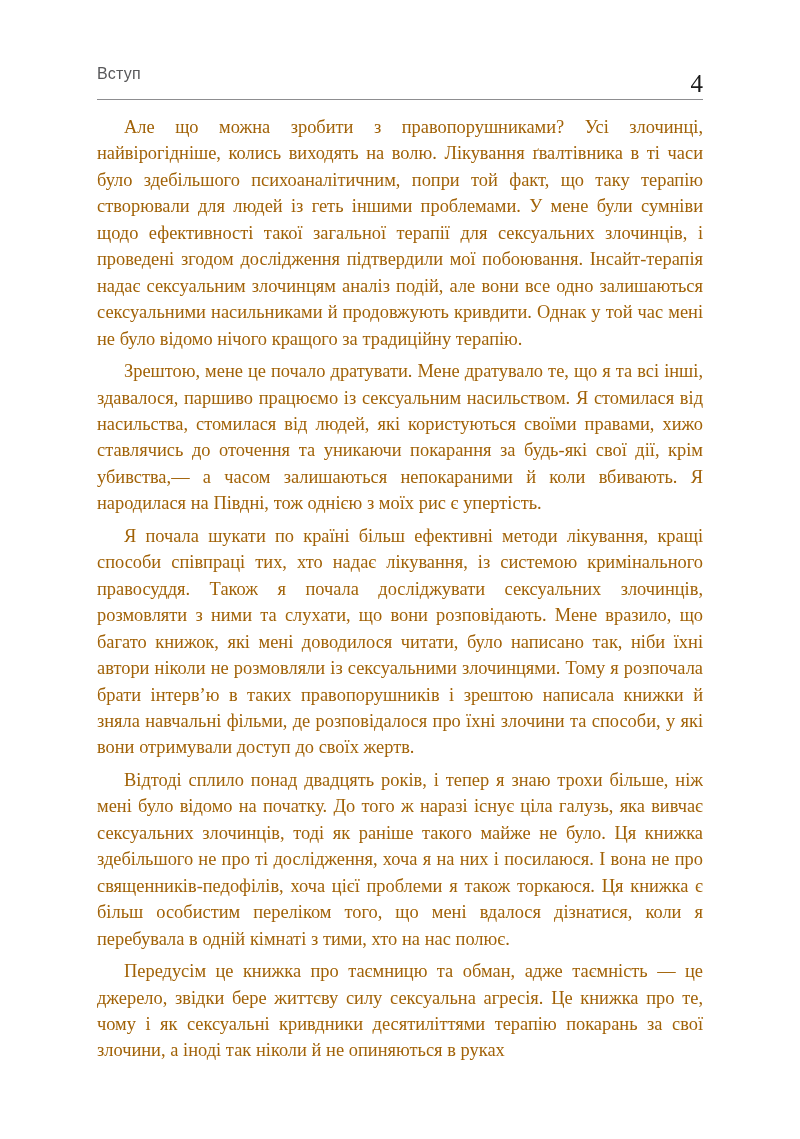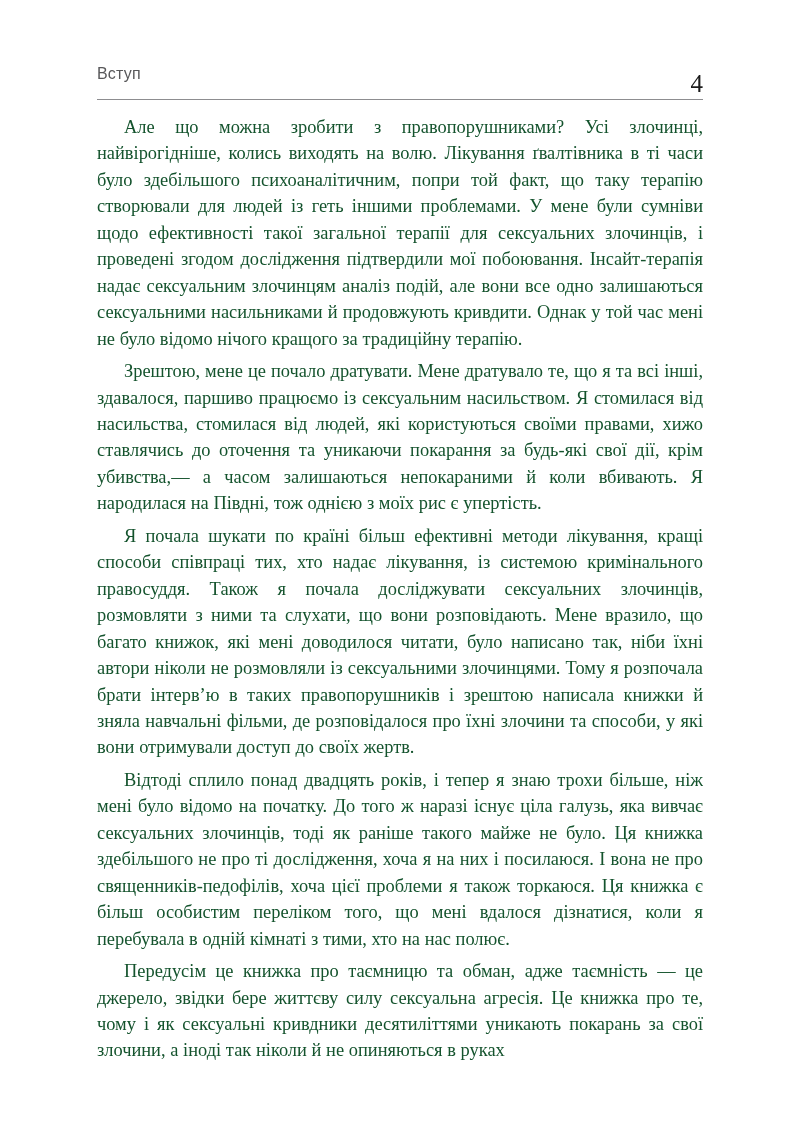--- a/index.html
+++ b/index.html
@@ -64,21 +64,21 @@
     left: 97px;
     top: 114px;
     width: 606px;
   }
 
   .para {
     margin: 0;
     font-family: "Liberation Serif", serif;
     font-size: 18.4px;
     line-height: 26.45px;
-    color: #14532d;
+    color: #a16207;
     text-align: justify;
     text-justify: inter-word;
     text-indent: 27px;
     hyphens: manual;
     -webkit-hyphens: manual;
     word-spacing: 0.1px;
   }
 
   .para + .para {
     margin-top: 6px;
@@ -94,16 +94,16 @@
     <span class="folio">4</span>
   </header>
 
   <div class="head-rule"></div>
 
   <main class="textblock">
     <p class="para">Але що можна зробити з правопорушниками? Усі злочинці, найвірогідніше, колись виходять на волю. Лікування ґвалтівника в ті часи було здебільшого психоаналітичним, попри той факт, що таку терапію створювали для людей із геть іншими проблемами. У мене були сумніви щодо ефективності такої загальної терапії для сексуальних злочинців, і проведені згодом дослідження підтвердили мої побоювання. Інсайт-терапія надає сексуальним злочинцям аналіз подій, але вони все одно залишаються сексуальними насильниками й продовжують кривдити. Однак у той час мені не було відомо нічого кращого за традиційну терапію.</p>
     <p class="para">Зрештою, мене це почало дратувати. Мене дратувало те, що я та всі інші, здавалося, паршиво працюємо із сексуальним насильством. Я стомилася від насильства, стомилася від людей, які користуються своїми правами, хижо ставлячись до оточення та уникаючи покарання за будь-які свої дії, крім убивства,— а часом залишаються непокараними й коли вбивають. Я народилася на Півдні, тож однією з моїх рис є упертість.</p>
     <p class="para">Я почала шукати по країні більш ефективні методи лікування, кращі способи співпраці тих, хто надає лікування, із системою кримінального правосуддя. Також я почала досліджувати сексуальних злочинців, розмовляти з ними та слухати, що вони розповідають. Мене вразило, що багато книжок, які мені доводилося читати, було написано так, ніби їхні автори ніколи не розмовляли із сексуальними злочинцями. Тому я розпочала брати інтерв’ю в таких правопорушників і зрештою написала книжки й зняла навчальні фільми, де розповідалося про їхні злочини та способи, у які вони отримували доступ до своїх жертв.</p>
     <p class="para">Відтоді сплило понад двадцять років, і тепер я знаю трохи більше, ніж мені було відомо на початку. До того ж наразі існує ціла галузь, яка вивчає сексуальних злочинців, тоді як раніше такого майже не було. Ця книжка здебільшого не про ті дослідження, хоча я на них і посилаюся. І вона не про священників-педофілів, хоча цієї проблеми я також торкаюся. Ця книжка є більш особистим переліком того, що мені вдалося дізнатися, коли я перебувала в одній кімнаті з тими, хто на нас полює.</p>
-    <p class="para">Передусім це книжка про таємницю та обман, адже таємність — це джерело, звідки бере життєву силу сексуальна агресія. Це книжка про те, чому і як сексуальні кривдники десятиліттями уникають покарань за свої злочини, а іноді так ніколи й не опиняються в руках</p>
+    <p class="para">Передусім це книжка про таємницю та обман, адже таємність — це джерело, звідки бере життєву силу сексуальна агресія. Це книжка про те, чому і як сексуальні кривдники десятиліттями терапію покарань за свої злочини, а іноді так ніколи й не опиняються в руках</p>
   </main>
 
 </div>
 
 </body></html>

